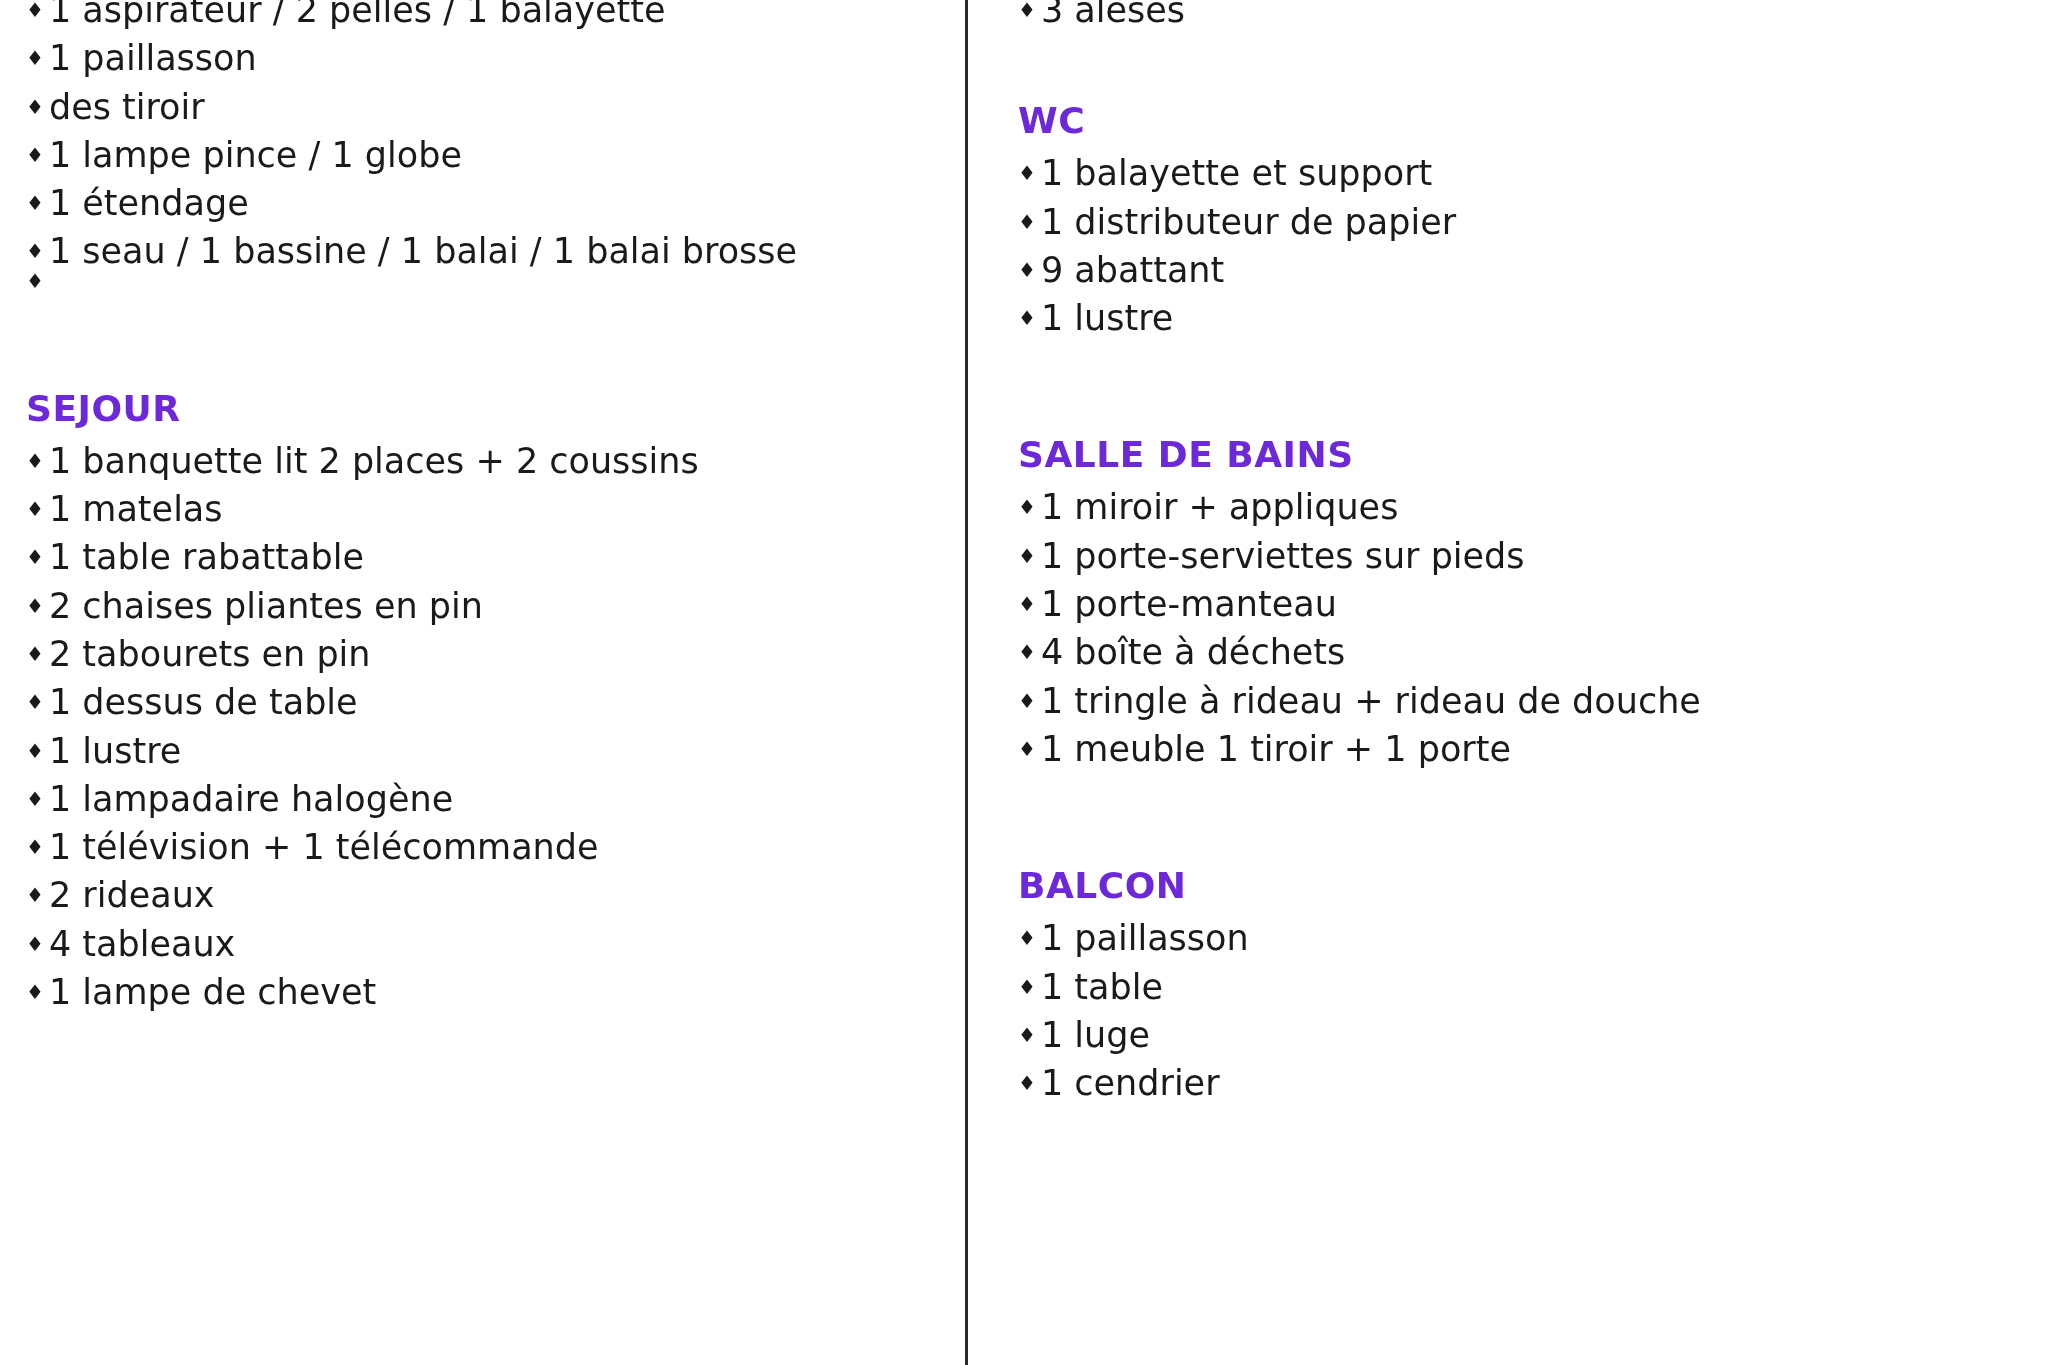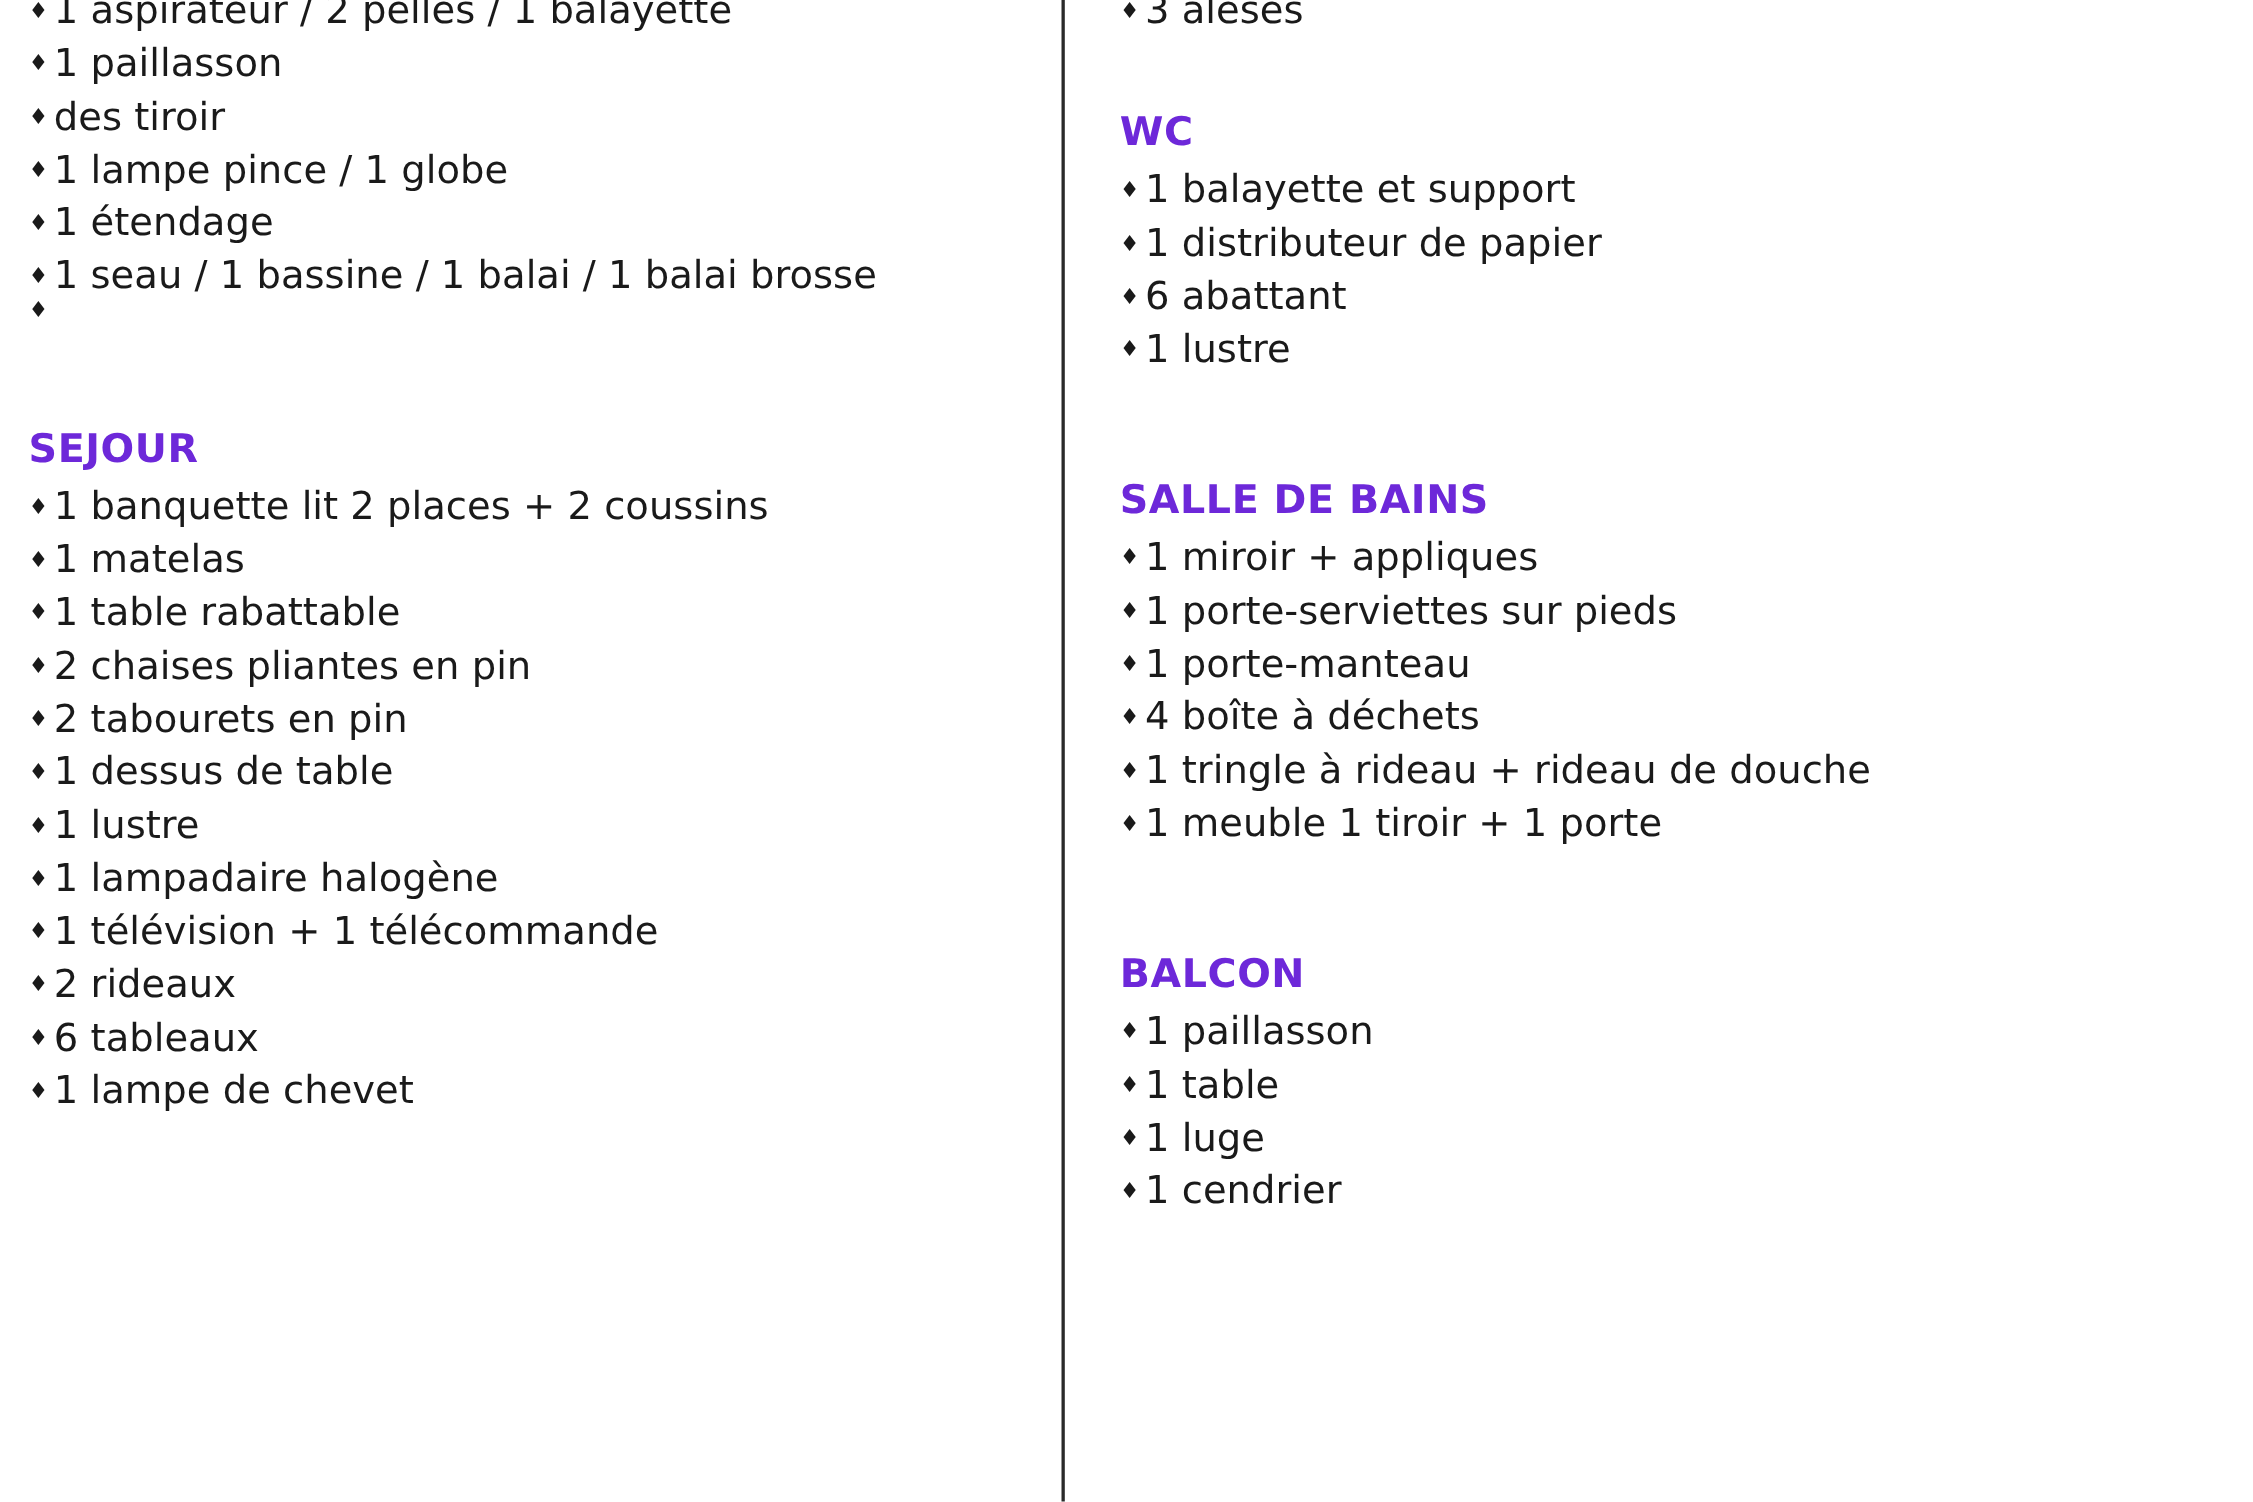--- a/index.html
+++ b/index.html
@@ -170,21 +170,21 @@
               <li class="item">
                 <span class="bullet">♦</span>
                 <span class="item-text">1 télévision + 1 télécommande</span>
               </li>
               <li class="item">
                 <span class="bullet">♦</span>
                 <span class="item-text">2 rideaux</span>
               </li>
               <li class="item">
                 <span class="bullet">♦</span>
-                <span class="item-text">6 tableaux</span>
+                <span class="item-text">4 tableaux</span>
               </li>
               <li class="item">
                 <span class="bullet">♦</span>
                 <span class="item-text">1 lampe de chevet</span>
               </li>
             </ul>
           </div>
         </div>
     </div>
 
@@ -205,21 +205,21 @@
               <li class="item">
                 <span class="bullet">♦</span>
                 <span class="item-text">1 balayette et support</span>
               </li>
               <li class="item">
                 <span class="bullet">♦</span>
                 <span class="item-text">1 distributeur de papier</span>
               </li>
               <li class="item">
                 <span class="bullet">♦</span>
-                <span class="item-text">6 abattant</span>
+                <span class="item-text">9 abattant</span>
               </li>
               <li class="item">
                 <span class="bullet">♦</span>
                 <span class="item-text">1 lustre</span>
               </li>
             </ul>
           </div>
           <div class="gap-xl"></div>
           <div class="section">
             <div class="section-title">SALLE DE BAINS</div>

